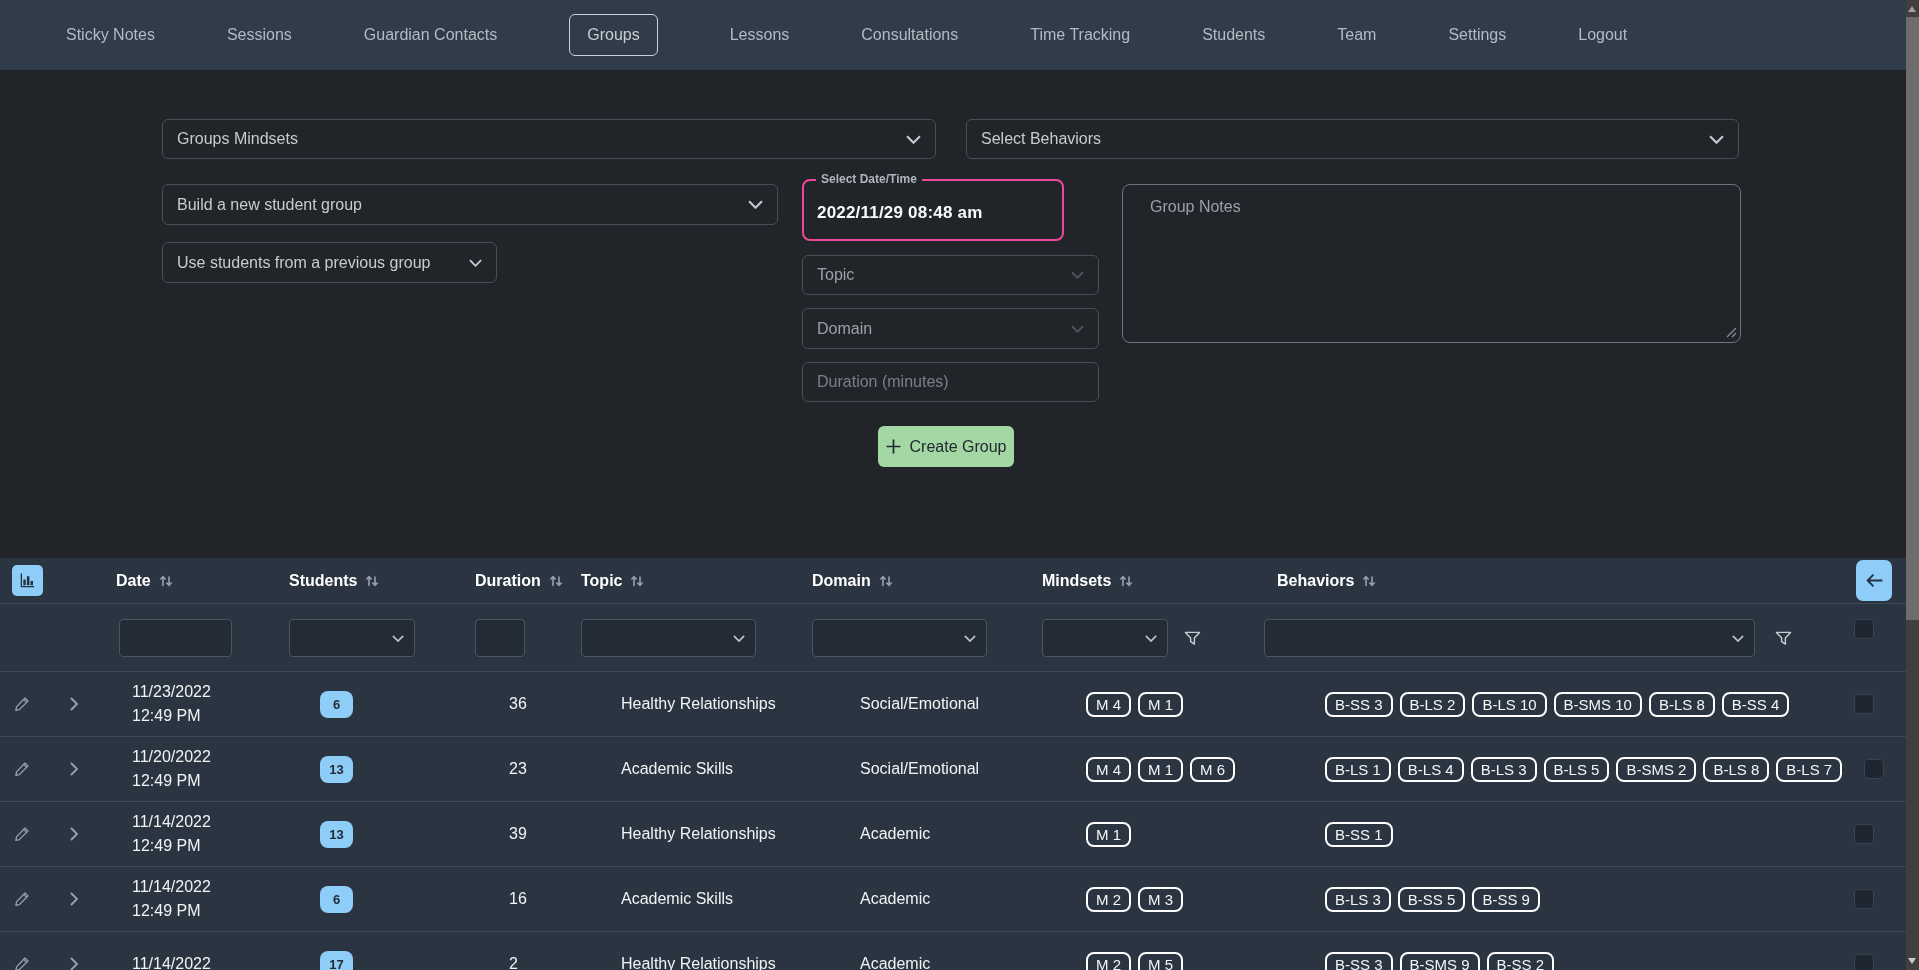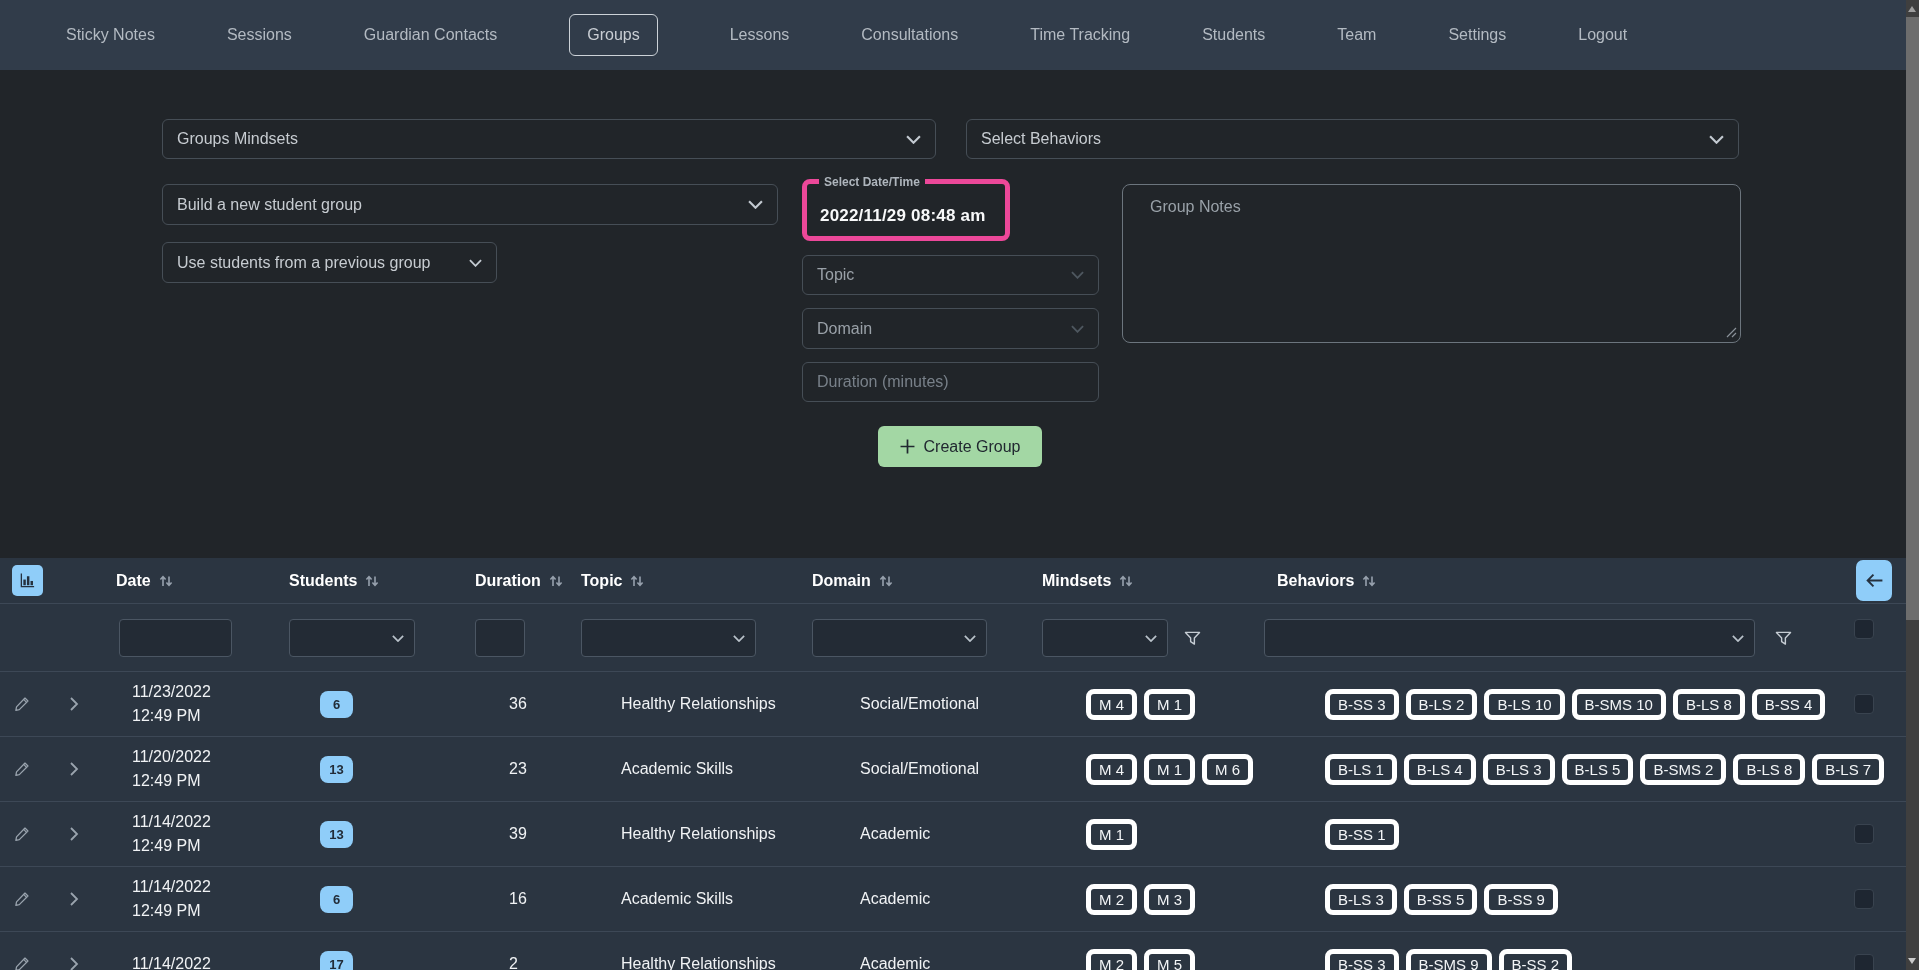--- a/index.html
+++ b/index.html
@@ -34,22 +34,22 @@
   .sel.dim .chev { color:#4e575f; }
 
   .sel-mindsets  { left:162px;  top:119px; width:774px; height:40px; }
   .sel-behaviors { left:966px;  top:119px; width:773px; height:40px; }
   .sel-build     { left:162px;  top:184px; width:616px; height:41px; }
   .sel-previous  { left:162px;  top:242px; width:335px; height:41px; }
   .sel-topic     { left:802px;  top:255px; width:297px; height:40px; }
   .sel-domain    { left:802px;  top:308px; width:297px; height:41px; }
 
   .datetime-field {
-    position:absolute; left:802px; top:179px; width:208px; height:62px;
-    border:5px solid #ec4899; border-radius:8px;
+    position:absolute; left:802px; top:179px; width:262px; height:62px;
+    border:2px solid #ec4899; border-radius:8px;
   }
   .datetime-label {
     position:absolute; top:-9px; left:12px; background:#212529; padding:0 5px;
     font-size:12px; font-weight:700; color:#aeb5bc; white-space:nowrap;
   }
   .datetime-value {
     padding:22px 0 0 13px; font-size:17px; font-weight:700; color:#f8f9fa;
     letter-spacing:.2px; white-space:nowrap;
   }
 
@@ -65,21 +65,21 @@
   .notes {
     width:100%; height:100%; background:transparent;
     border:1px solid #6c757d; border-radius:8px; resize:none;
     color:#e9ecef; font-size:16px; padding:13px 27px;
     font-family:"Liberation Sans", sans-serif;
   }
   .notes::placeholder { color:#99a1a8; }
   .resize-handle { position:absolute; right:4px; bottom:5px; }
 
   .btn-create {
-    position:absolute; left:878px; top:426px; width:164px; height:41px;
+    position:absolute; left:878px; top:426px; width:136px; height:41px;
     background:#a3d7a4; color:#212830; border:none; border-radius:6px;
     display:flex; align-items:center; justify-content:center; gap:9px;
     font-size:16px; font-family:"Liberation Sans", sans-serif; cursor:pointer;
   }
 
   
   .group-bar {
     position:absolute; left:0; top:502px; width:1906px; height:39px;
     background:#2b3541; display:flex; align-items:center; justify-content:space-between;
     padding:0 26px 0 8px;
@@ -150,21 +150,21 @@
   .badge {
     display:inline-flex; align-items:center; justify-content:center;
     min-width:33px; height:27px; margin-left:7px; padding:0 6px;
     background:#8fcdf9; color:#222c38; border-radius:8px;
     font-size:13px; font-weight:700;
   }
   .c-text { color:#f1f3f5; font-size:16px; white-space:nowrap; }
   .c-duration { padding-left:2px; }
   .chips { display:flex; gap:7px; align-items:center; }
   .chip {
-    border:5px solid #ffffff; border-radius:8px; padding:2px 8px;
+    border:2px solid #ffffff; border-radius:8px; padding:2px 8px;
     font-size:15px; color:#f3f5f7; white-space:nowrap;
   }
 
   
   .scrollbar { position:absolute; right:0; top:0; width:13px; height:970px; background:#3f3f3f; }
   .sb-thumb { position:absolute; left:0; top:17px; width:13px; height:603px; background:#6d6d6d; cursor:pointer; }
   .sb-up, .sb-down { position:absolute; left:2px; width:0; height:0; cursor:pointer; }
   .sb-up { top:6px; border-left:4.5px solid transparent; border-right:4.5px solid transparent; border-bottom:6px solid #9e9e9e; }
   .sb-down { bottom:6px; border-left:4.5px solid transparent; border-right:4.5px solid transparent; border-top:6px solid #c9c9c9; }
 

